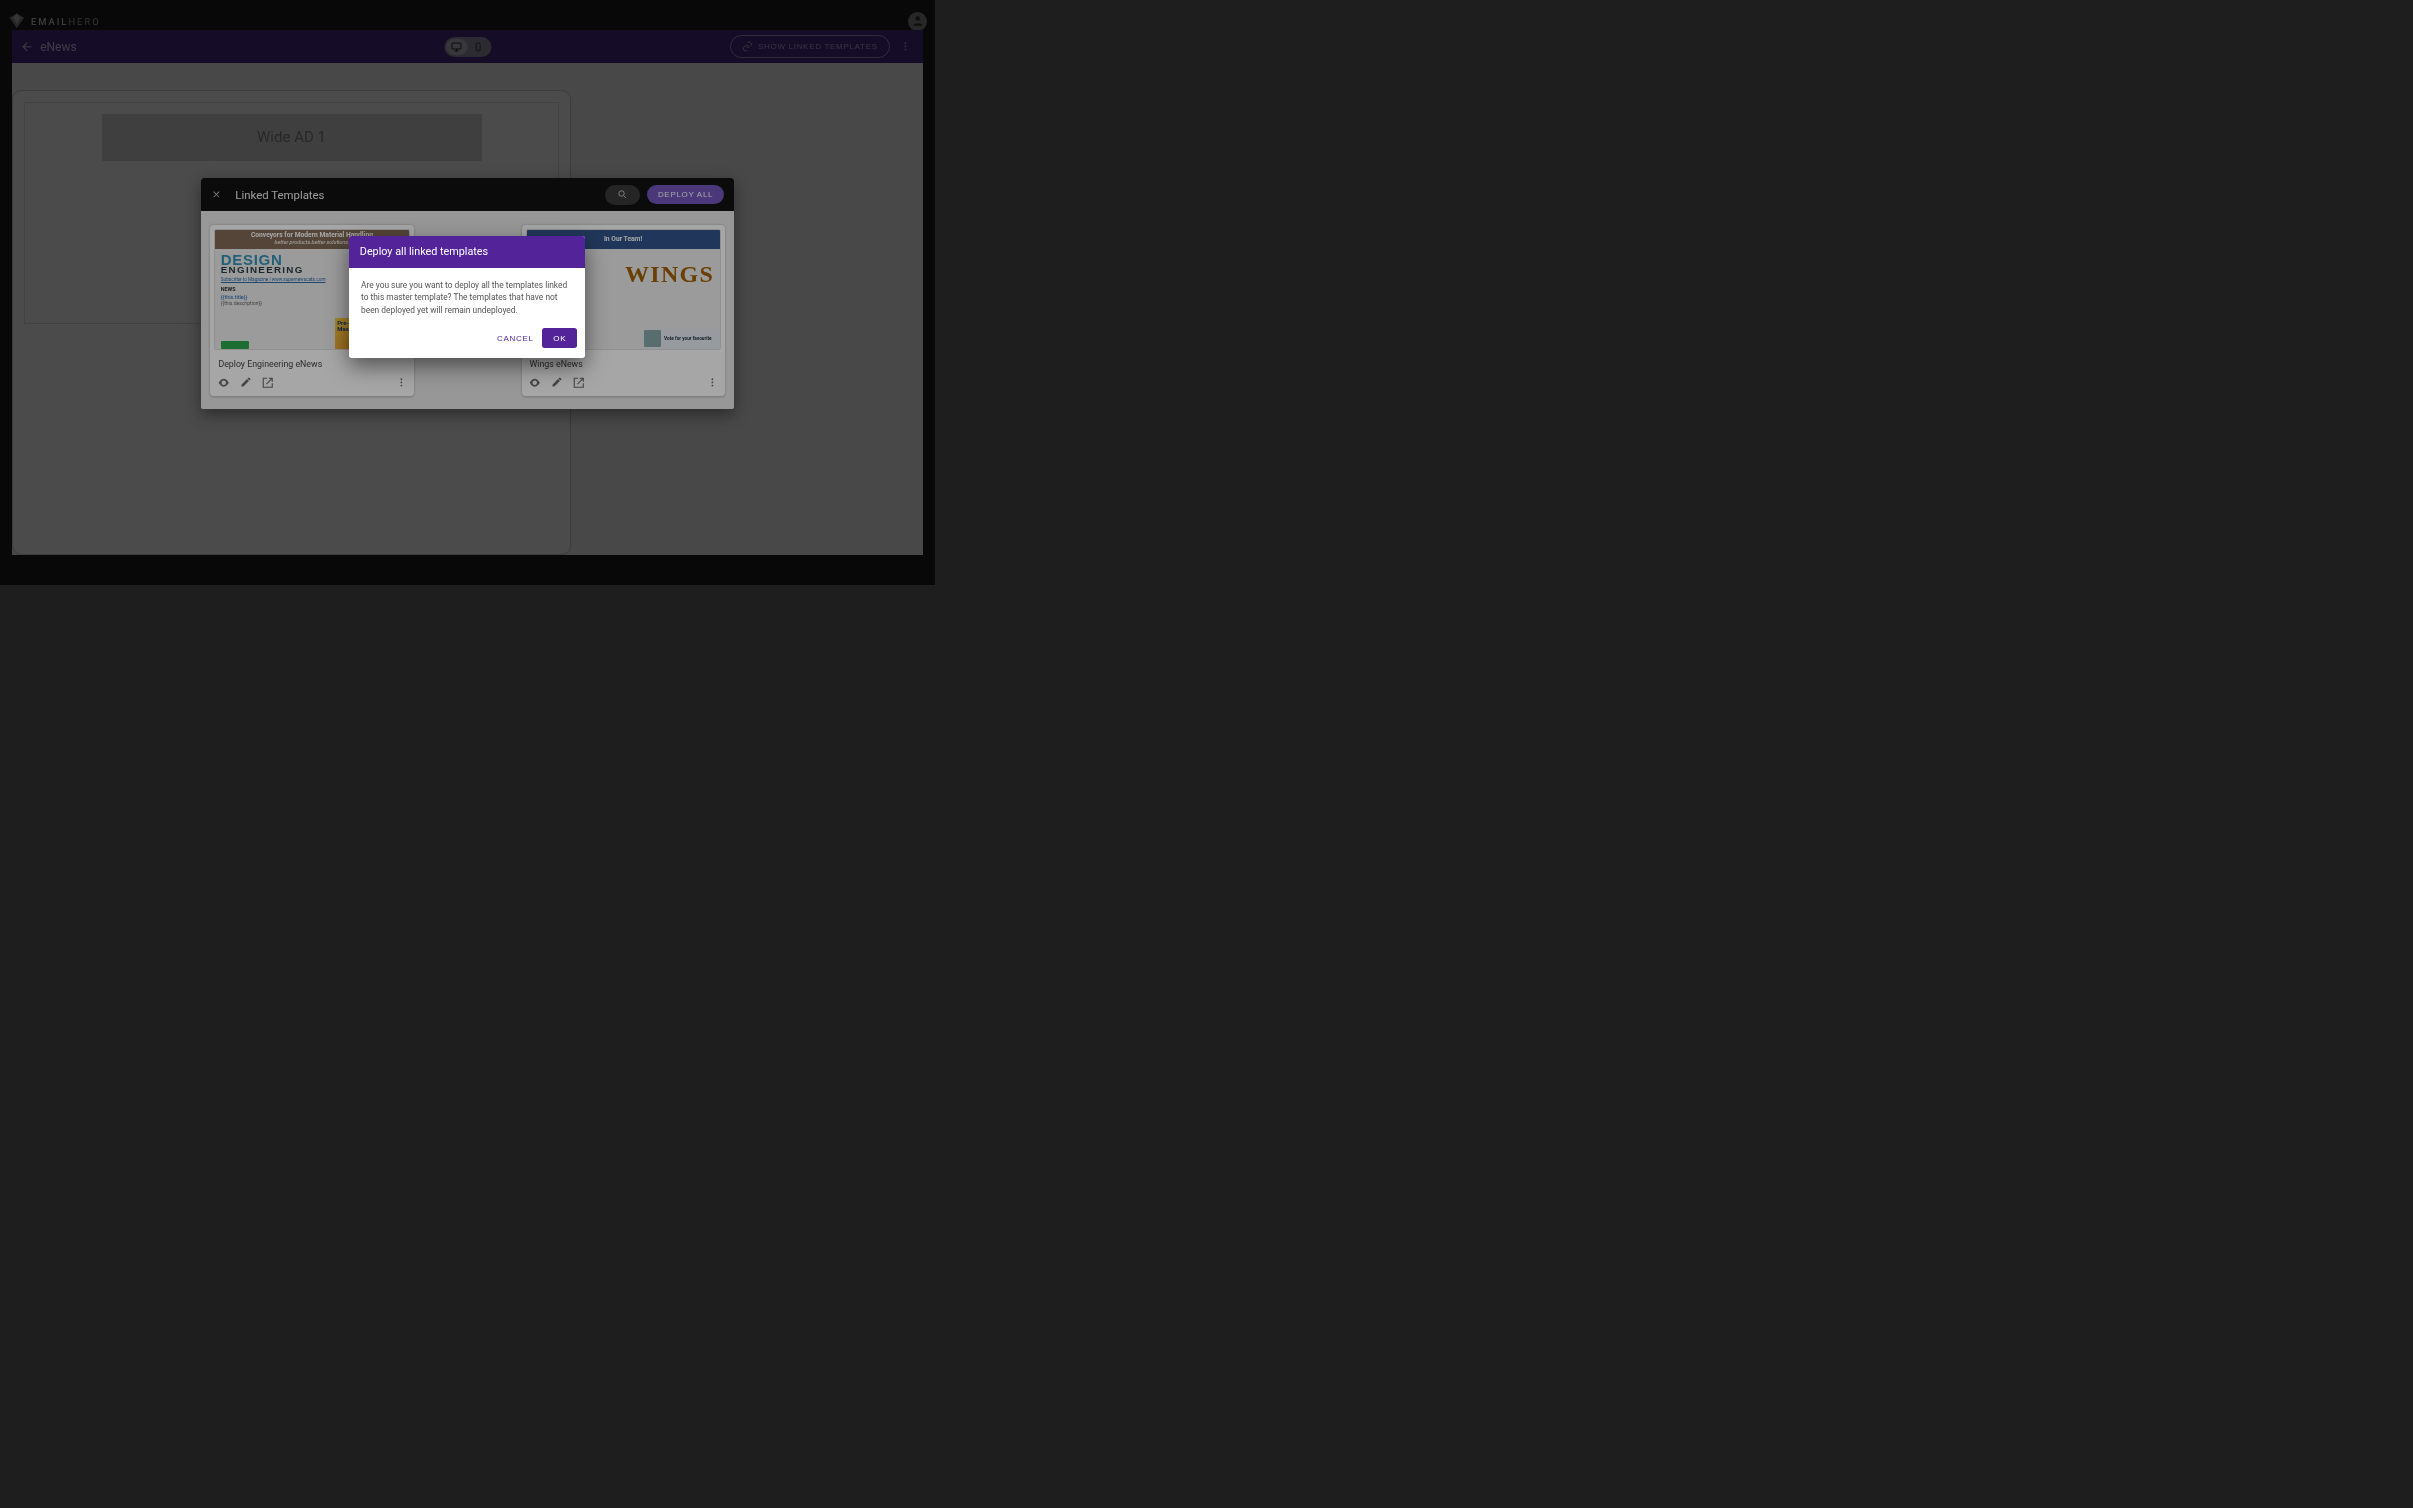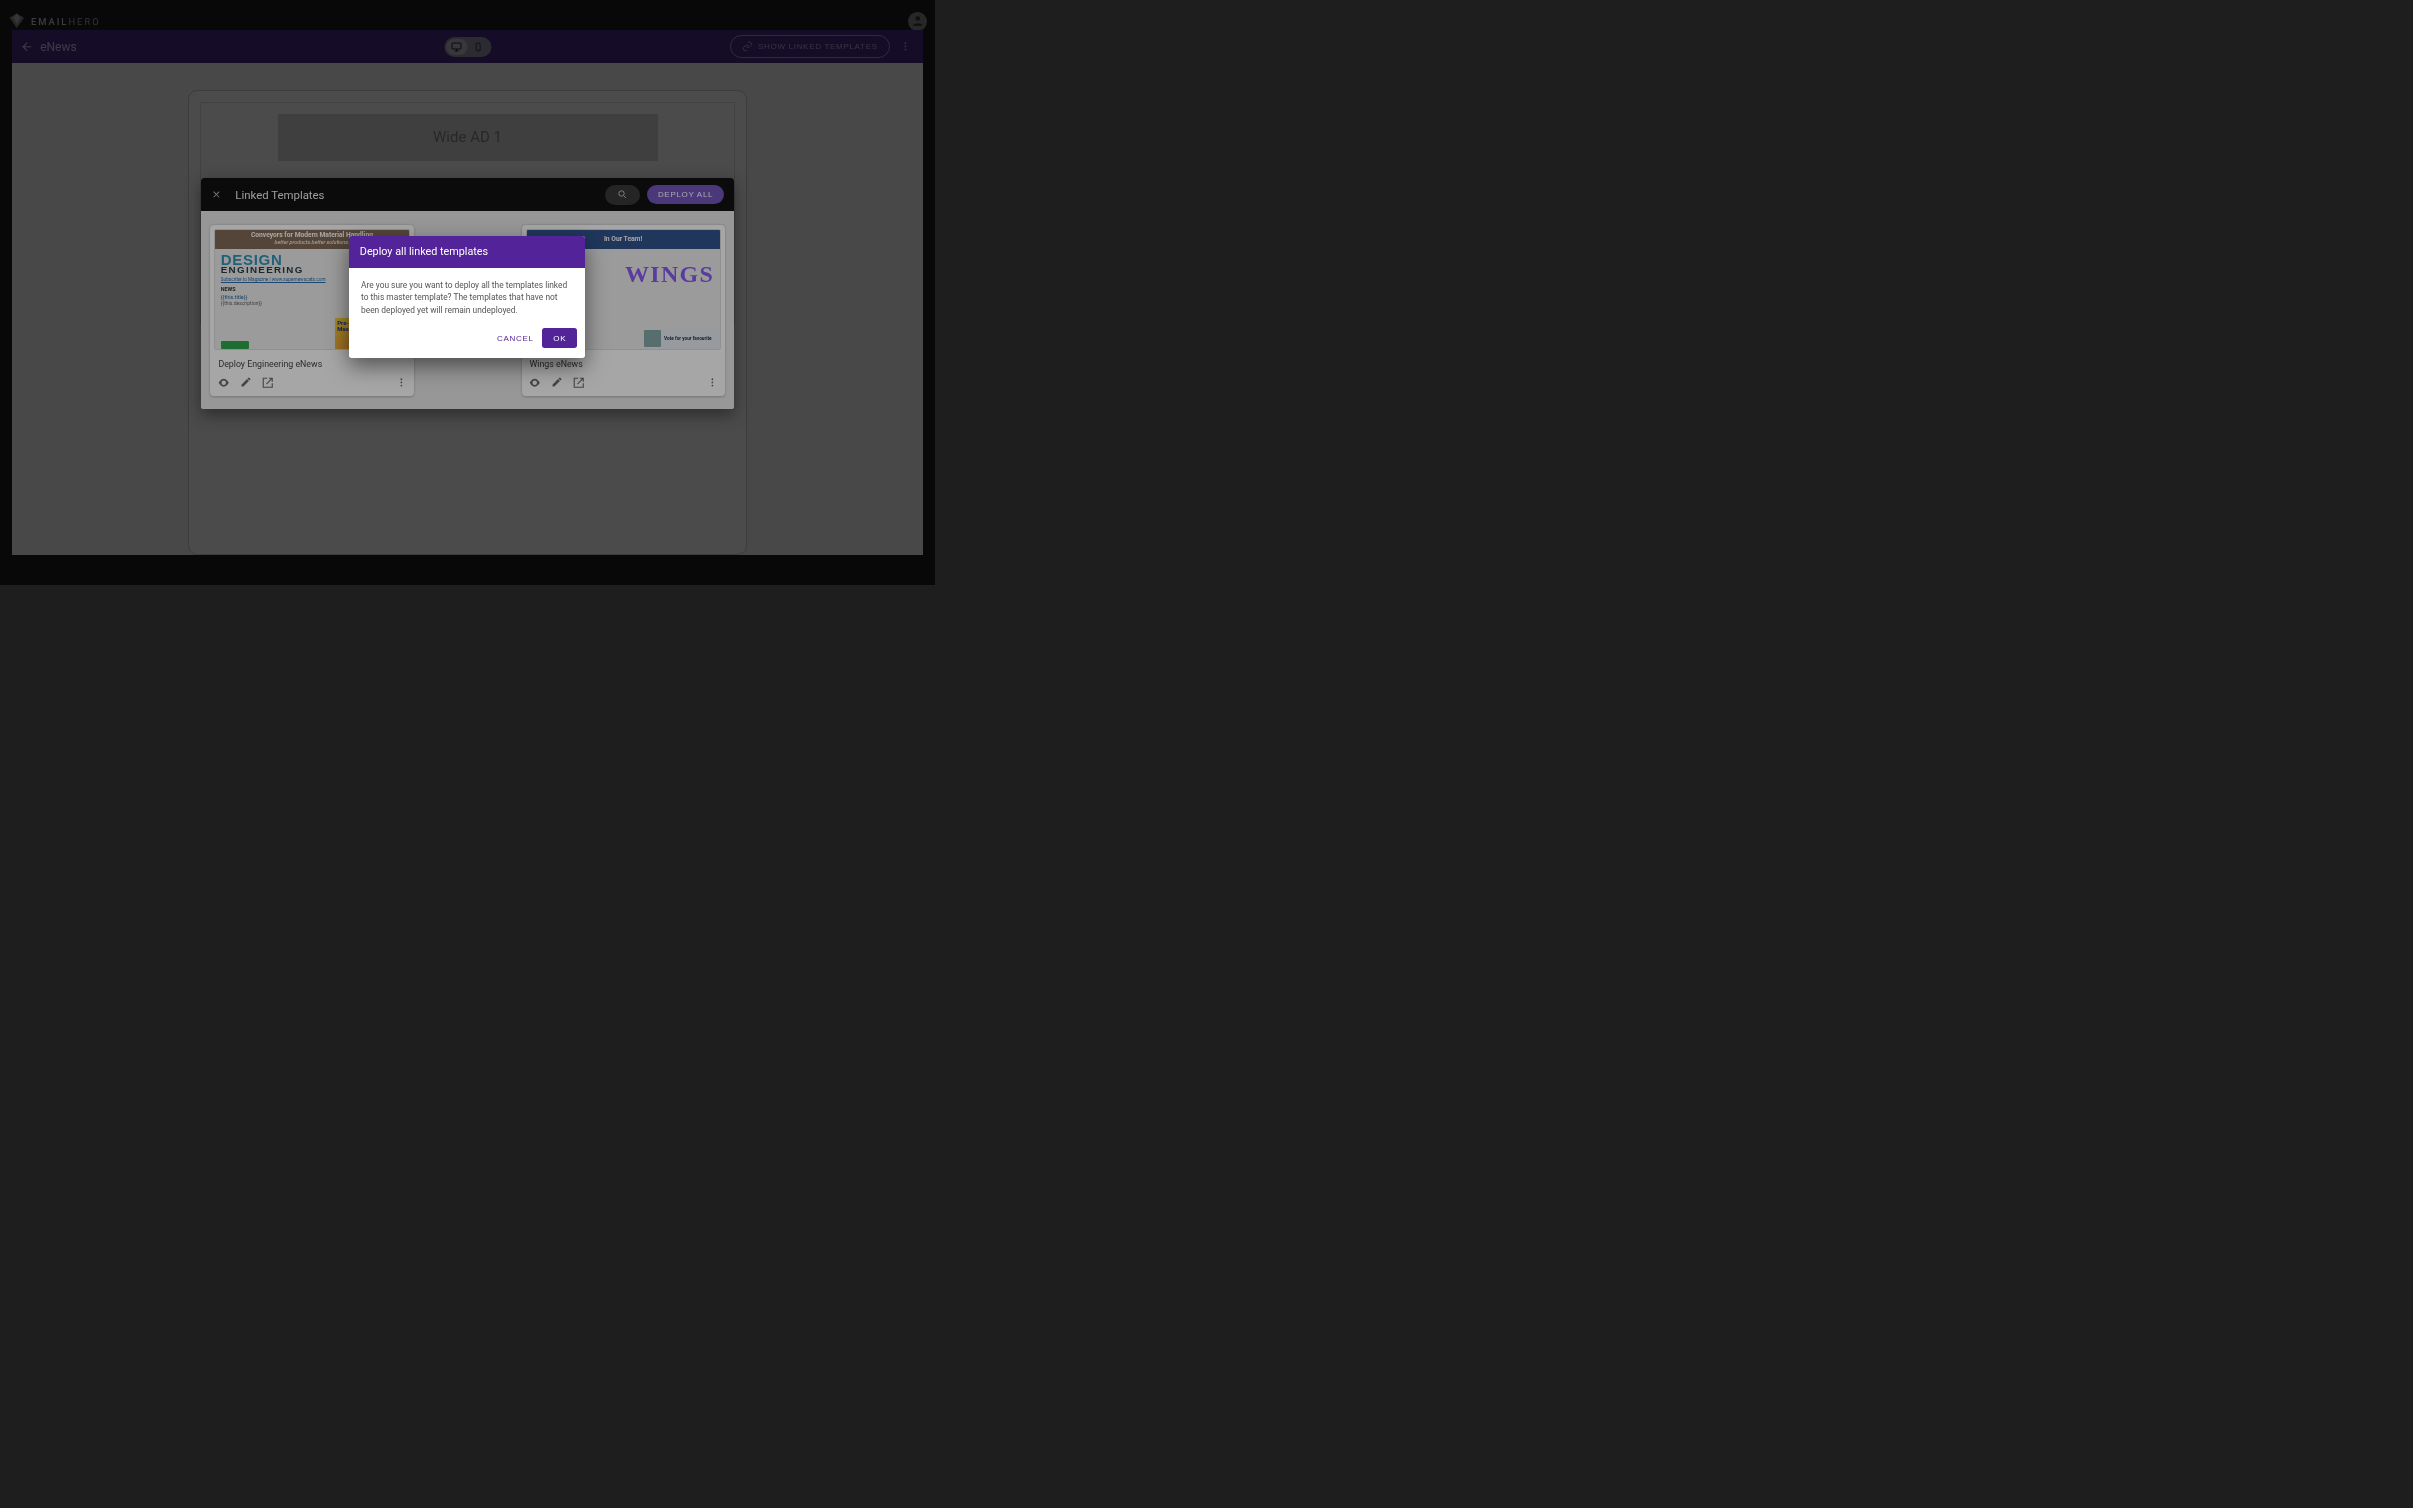--- a/index.html
+++ b/index.html
@@ -73,21 +73,21 @@
     letter-spacing: 0.7px;
     display: flex; align-items: center; gap: 5.4px;
   }
   .more-btn { color: #b9aed3; padding: 2.7px 4px; }
 
   
   .canvas {
     flex: 1;
     background: #f5f5f5;
     display: flex;
-    justify-content: center;
+    justify-content: flex-start;
     padding-top: 27px;
   }
   .email-outer {
     width: 559px;
     border: 0.7px solid #ccc;
     border-radius: 9.4px;
     padding: 10.8px;
     background: #fff;
   }
   .email-inner {
@@ -171,21 +171,21 @@
   .prev-logo { padding: 4px 5.4px 1.3px; font-family: Arial; font-weight: 800; color: #3494b8; font-size: 15px; letter-spacing: 0.7px; line-height:0.9; }
   .prev-logo .line2 { color: #2a3b45; font-size: 9.8px; letter-spacing: 1.3px; }
   .prev-link { font-size: 4.7px; color: #2a6db0; padding: 1.3px 5.4px; text-decoration: underline; }
   .prev-news { font-size: 5.4px; font-weight: bold; padding: 2.7px 5.4px 1.3px; color: #333; }
   .prev-meta { font-size: 5.4px; color: #2268b3; padding: 0 5.4px; }
   .prev-meta2 { font-size: 5px; color: #666; padding: 0 5.4px 2.7px; }
   .prev-side-ad { position:absolute; right:0; bottom:0; width:74px; height:31px; background: linear-gradient(135deg,#f7d23a,#e25a2a); color:#1a3a7a; font-size:6px; font-weight:bold; padding:2.7px; line-height:1.05; }
   .prev-green { position:absolute; left:5.4px; bottom:0; width:28px; height:8px; background:#2fa84f; border-radius:1.3px; }
 
   .prev2-banner { height: 19px; background: #32558c; color:#fff; font-size:6.7px; font-weight:bold; display:flex; align-items:center; justify-content:center; }
-  .prev2-wings { padding: 12px 5.4px 4px; font-family: Georgia, serif; font-weight: 700; color:#8b5cf6; font-size: 24px; letter-spacing: 1.3px; text-align:right; }
+  .prev2-wings { padding: 12px 5.4px 4px; font-family: Georgia, serif; font-weight: 700; color:#a16207; font-size: 24px; letter-spacing: 1.3px; text-align:right; }
   .prev2-green { position:absolute; left:5.4px; bottom:0; width:28px; height:8px; background:#2fa84f; border-radius:1.3px; }
   .prev2-ad { position:absolute; right:0; bottom:0; width:77px; height:20px; background:#e8eef5; display:flex; align-items:center; padding:1.3px; gap:2.7px; }
   .prev2-ad-text { font-size:4.7px; color:#234; font-weight:bold; line-height:1.1; }
 
   .card-label { padding: 5.4px 8px 1.3px; font-size: 8.8px; color: #444; }
   .card-actions { display:flex; align-items:center; padding: 5.4px 6.7px 6.7px; gap: 9.4px; }
   .card-actions .spacer { flex:1; }
   .icon-btn { color: #6a6a6a; cursor: pointer; display:flex; }
 
   

